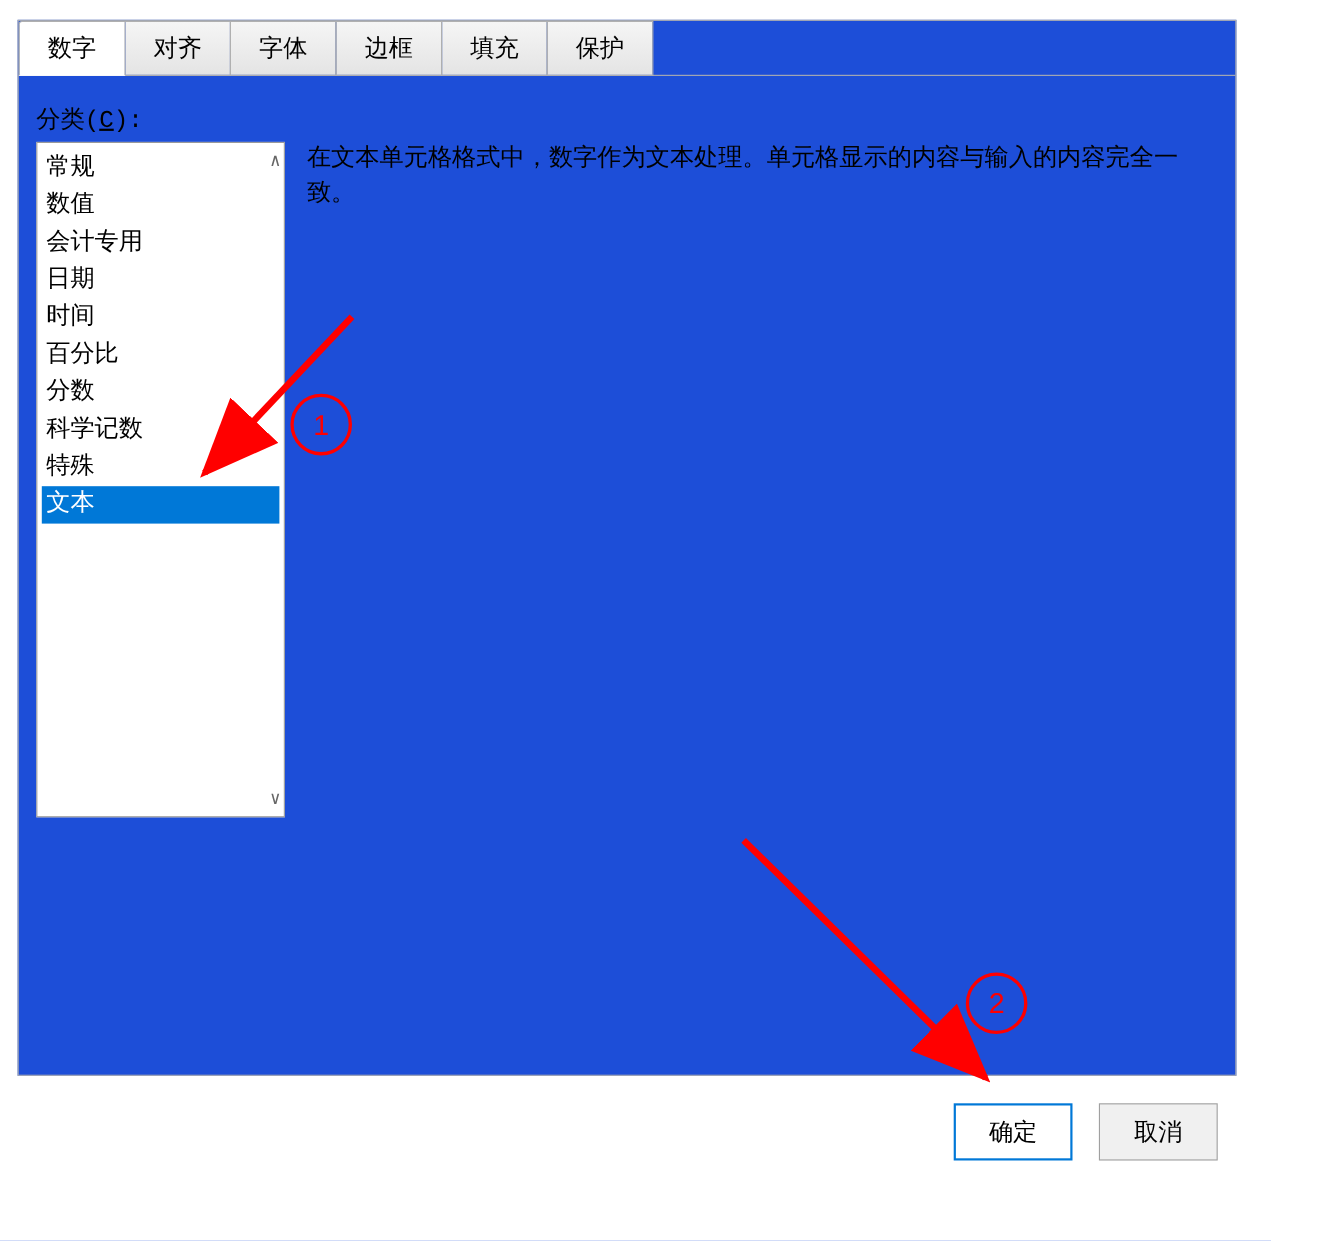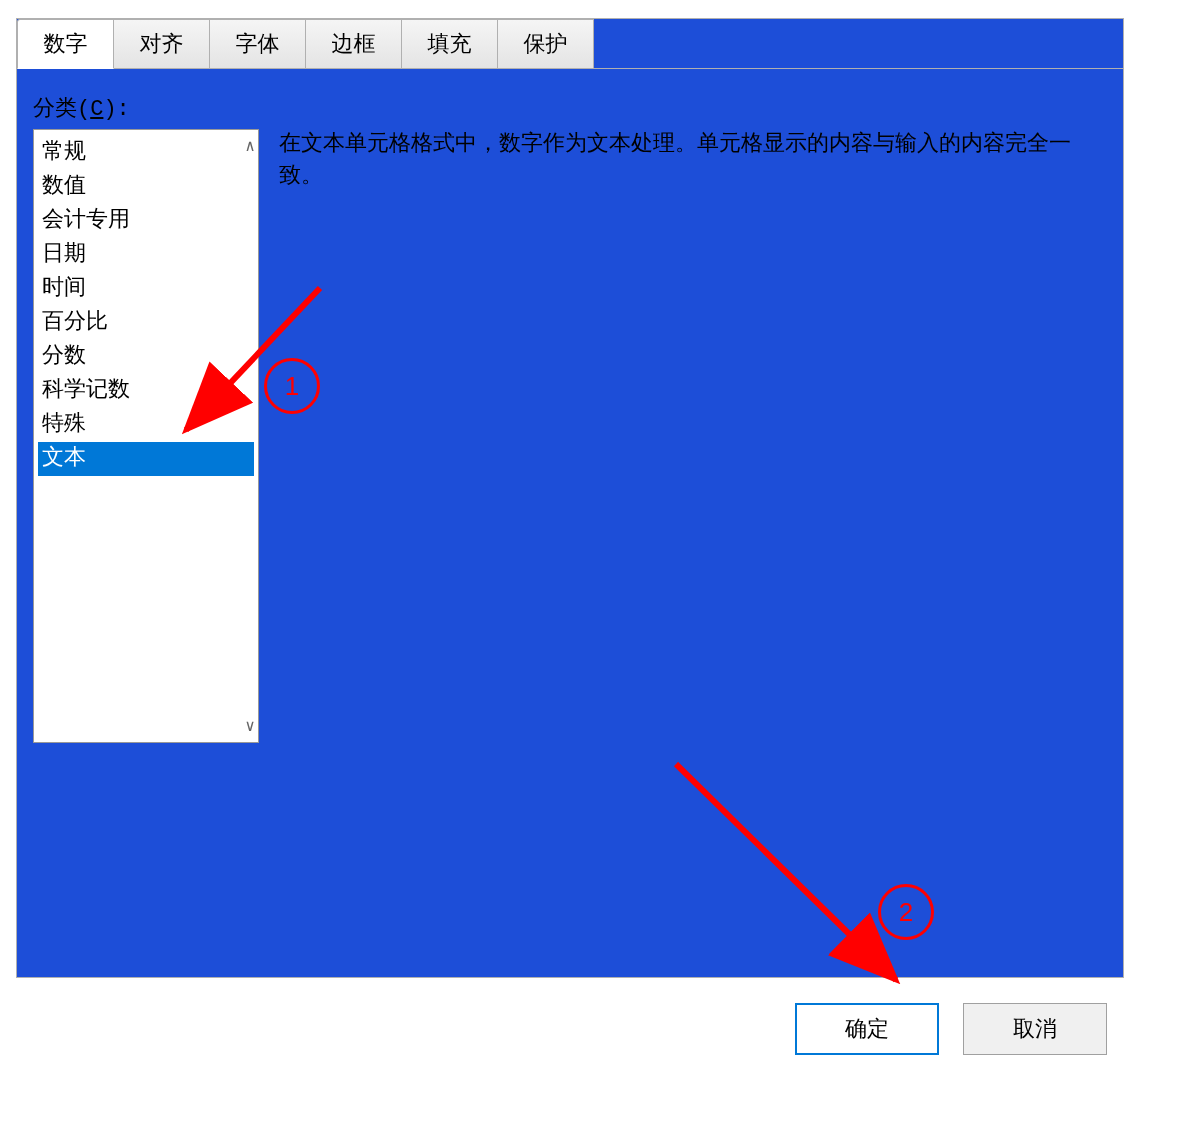--- a/index.html
+++ b/index.html
@@ -121,21 +121,21 @@
     color: #000;
   }
   .buttons {
     position: absolute;
     right: 16px;
     bottom: -78px;
     display: flex;
     gap: 24px;
   }
   .btn {
-    width: 144px;
+    width: 108px;
     height: 52px;
     font-size: 22px;
     background: #f0f0f0;
     border: 1px solid #a0a0a0;
     cursor: pointer;
     display: flex;
     align-items: center;
     justify-content: center;
   }
   .btn.primary {

